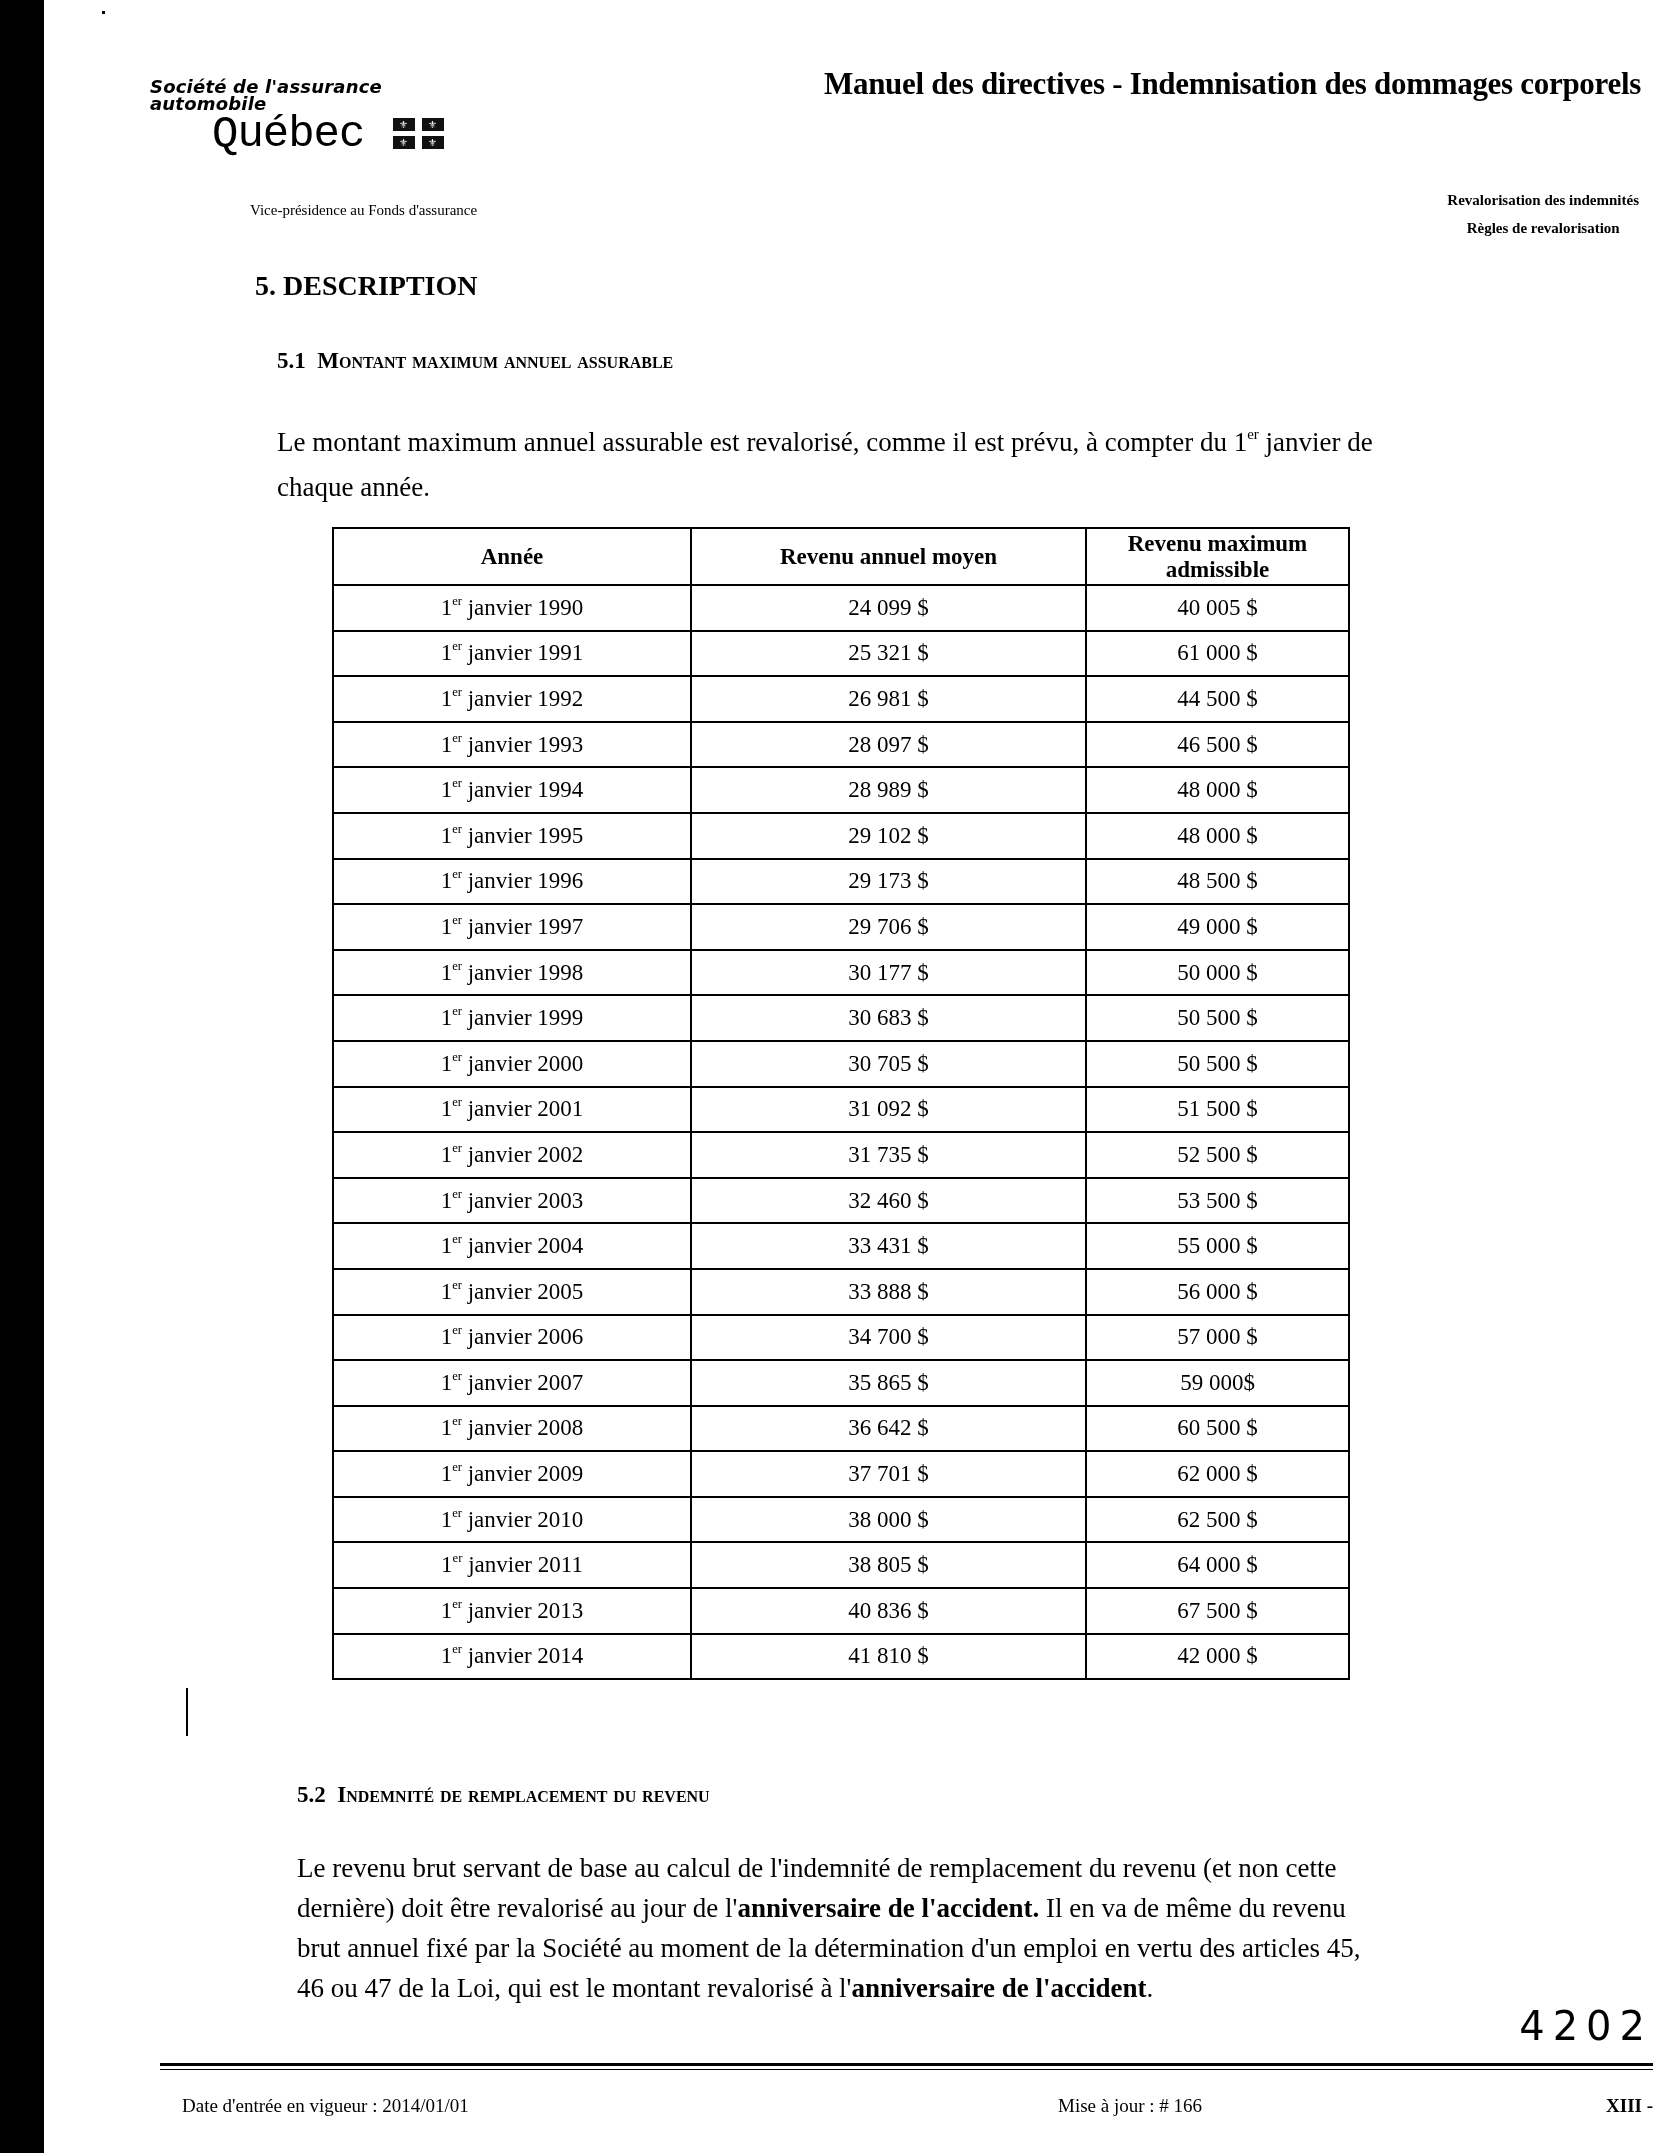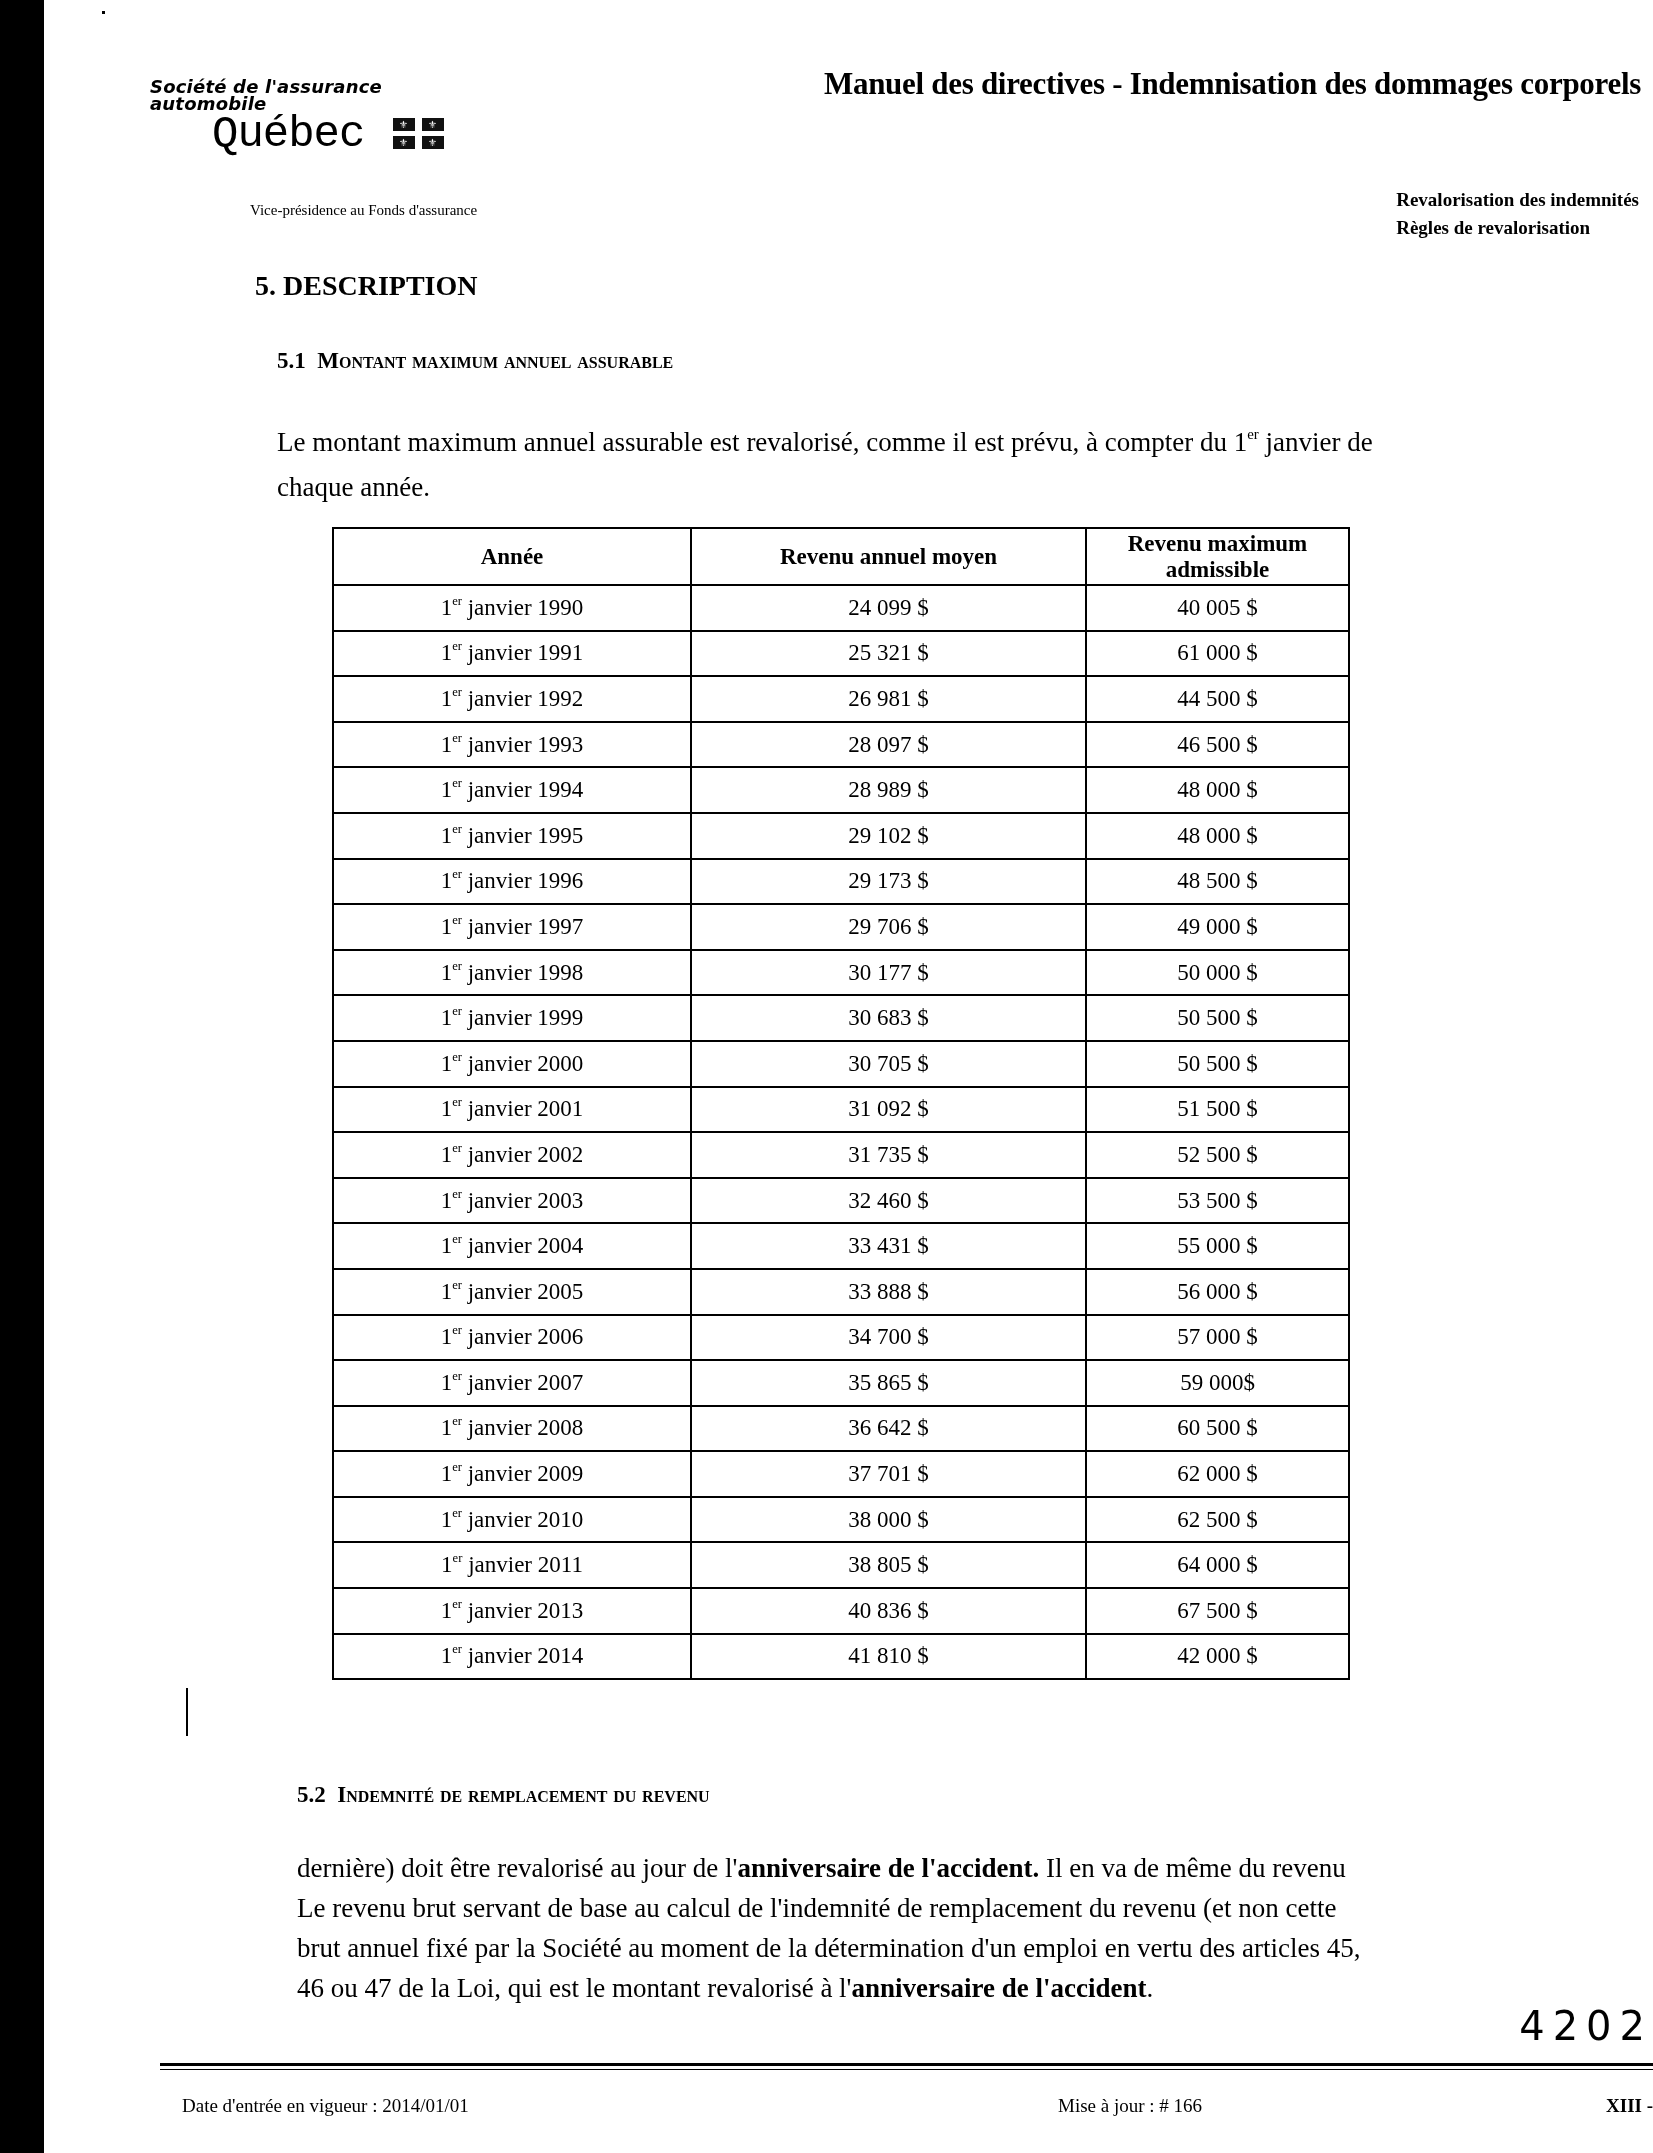--- a/index.html
+++ b/index.html
@@ -18,22 +18,22 @@
   .logo-quebec { position: absolute; left: 62px; top: 34px; font-family: Liberation Mono, monospace;
     font-size: 44px; line-height: 44px; letter-spacing: -1px; }
   .flags { position: absolute; left: 243px; top: 40px; display: grid; grid-template-columns: 22px 22px;
     grid-gap: 5px 7px; }
   .flag { width: 22px; height: 13px; background: #111; position: relative; }
   .flag::after { content: "⚜"; color: #fff; font-size: 10px; line-height: 13px; position: absolute; left: 6px; top: 0; }
   .logo-sub { position: absolute; left: 100px; top: 106px; font-size: 15px; white-space: nowrap; margin-top: 18px; }
 
   .doc-title { position: absolute; right: 12px; top: 66px; font-size: 31px; font-weight: bold;
     white-space: nowrap; letter-spacing: -0.3px; }
-  .doc-sub { position: absolute; right: 14px; top: 186px; text-align: left; font-weight: bold;
-    font-size: 19px; line-height: 28px; }
+  .doc-sub { position: absolute; right: 14px; top: 186px; text-align: center; font-weight: bold;
+    font-size: 15px; line-height: 28px; }
 
   
   .h1 { position: absolute; left: 255px; top: 270px; font-size: 28px; font-weight: bold; }
   .h2 { position: absolute; left: 277px; top: 348px; font-size: 23px; font-weight: bold; font-variant: small-caps; white-space: nowrap; }
   .h2.s52 { left: 297px; top: 1782px; }
   .para1 { position: absolute; left: 277px; top: 420px; width: 1400px; font-size: 27px; line-height: 45px; }
   .para1 .line { white-space: nowrap; display: block; }
   sup { font-size: 0.55em; vertical-align: 0.8em; line-height: 0; }
 
   table.rates { position: absolute; left: 332px; top: 527px; width: 1018px; border-collapse: collapse;
@@ -229,22 +229,22 @@
     </tbody>
 </table>
 
 <div class="margin-bar"></div>
 
 <div class="h2 s52">
   <span>5.2</span>&nbsp;&nbsp;<span>Indemnité de remplacement du revenu</span>
 </div>
 
 <div class="para2">
+  <span class="line">Le revenu brut servant de base au calcul de l'indemnité de remplacement du revenu (et non cette</span>
   <span class="line"><span>dernière) doit être revalorisé au jour de l'</span><b>anniversaire de l'accident.</b><span> Il en va de même du revenu</span></span>
-  <span class="line">Le revenu brut servant de base au calcul de l'indemnité de remplacement du revenu (et non cette</span>
   <span class="line">brut annuel fixé par la Société au moment de la détermination d'un emploi en vertu des articles 45,</span>
   <span class="line"><span>46 ou 47 de la Loi, qui est le montant revalorisé à l'</span><b>anniversaire de l'accident</b><span>.</span></span>
 </div>
 
 <div class="page-code">4202</div>
 
 <div class="rule1"></div>
 <div class="rule2"></div>
 <div class="foot left">Date d'entrée en vigueur : 2014/01/01</div>
 <div class="foot mid">Mise à jour : # 166</div>

